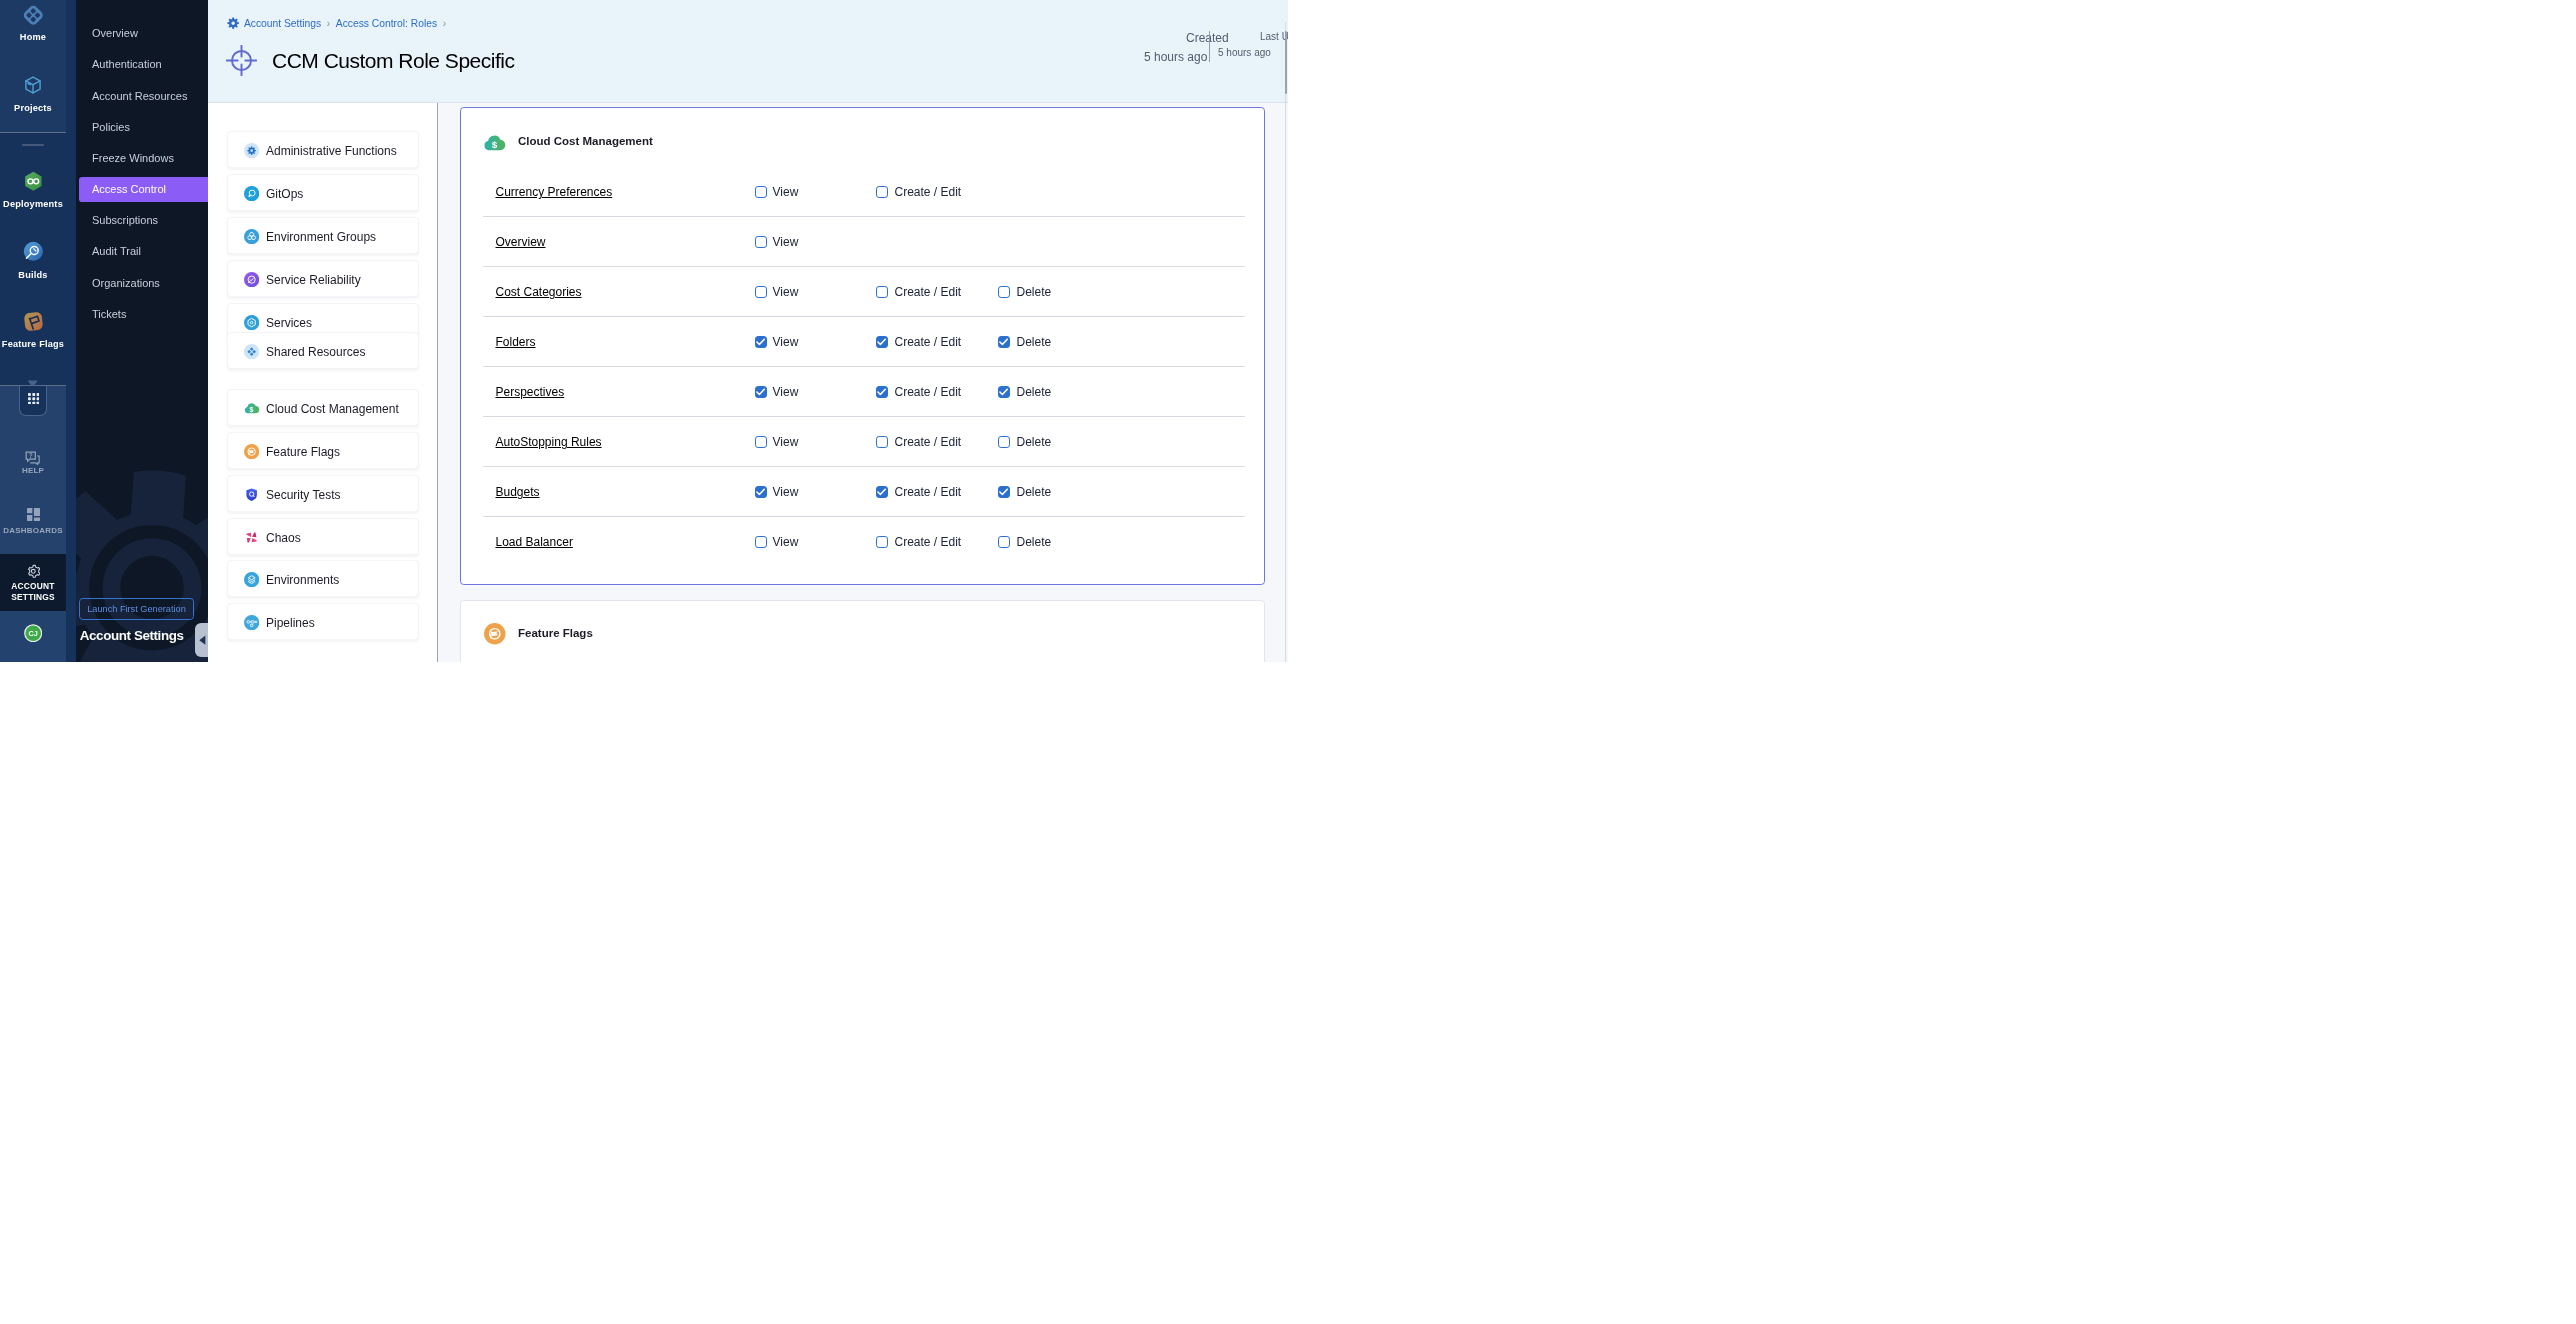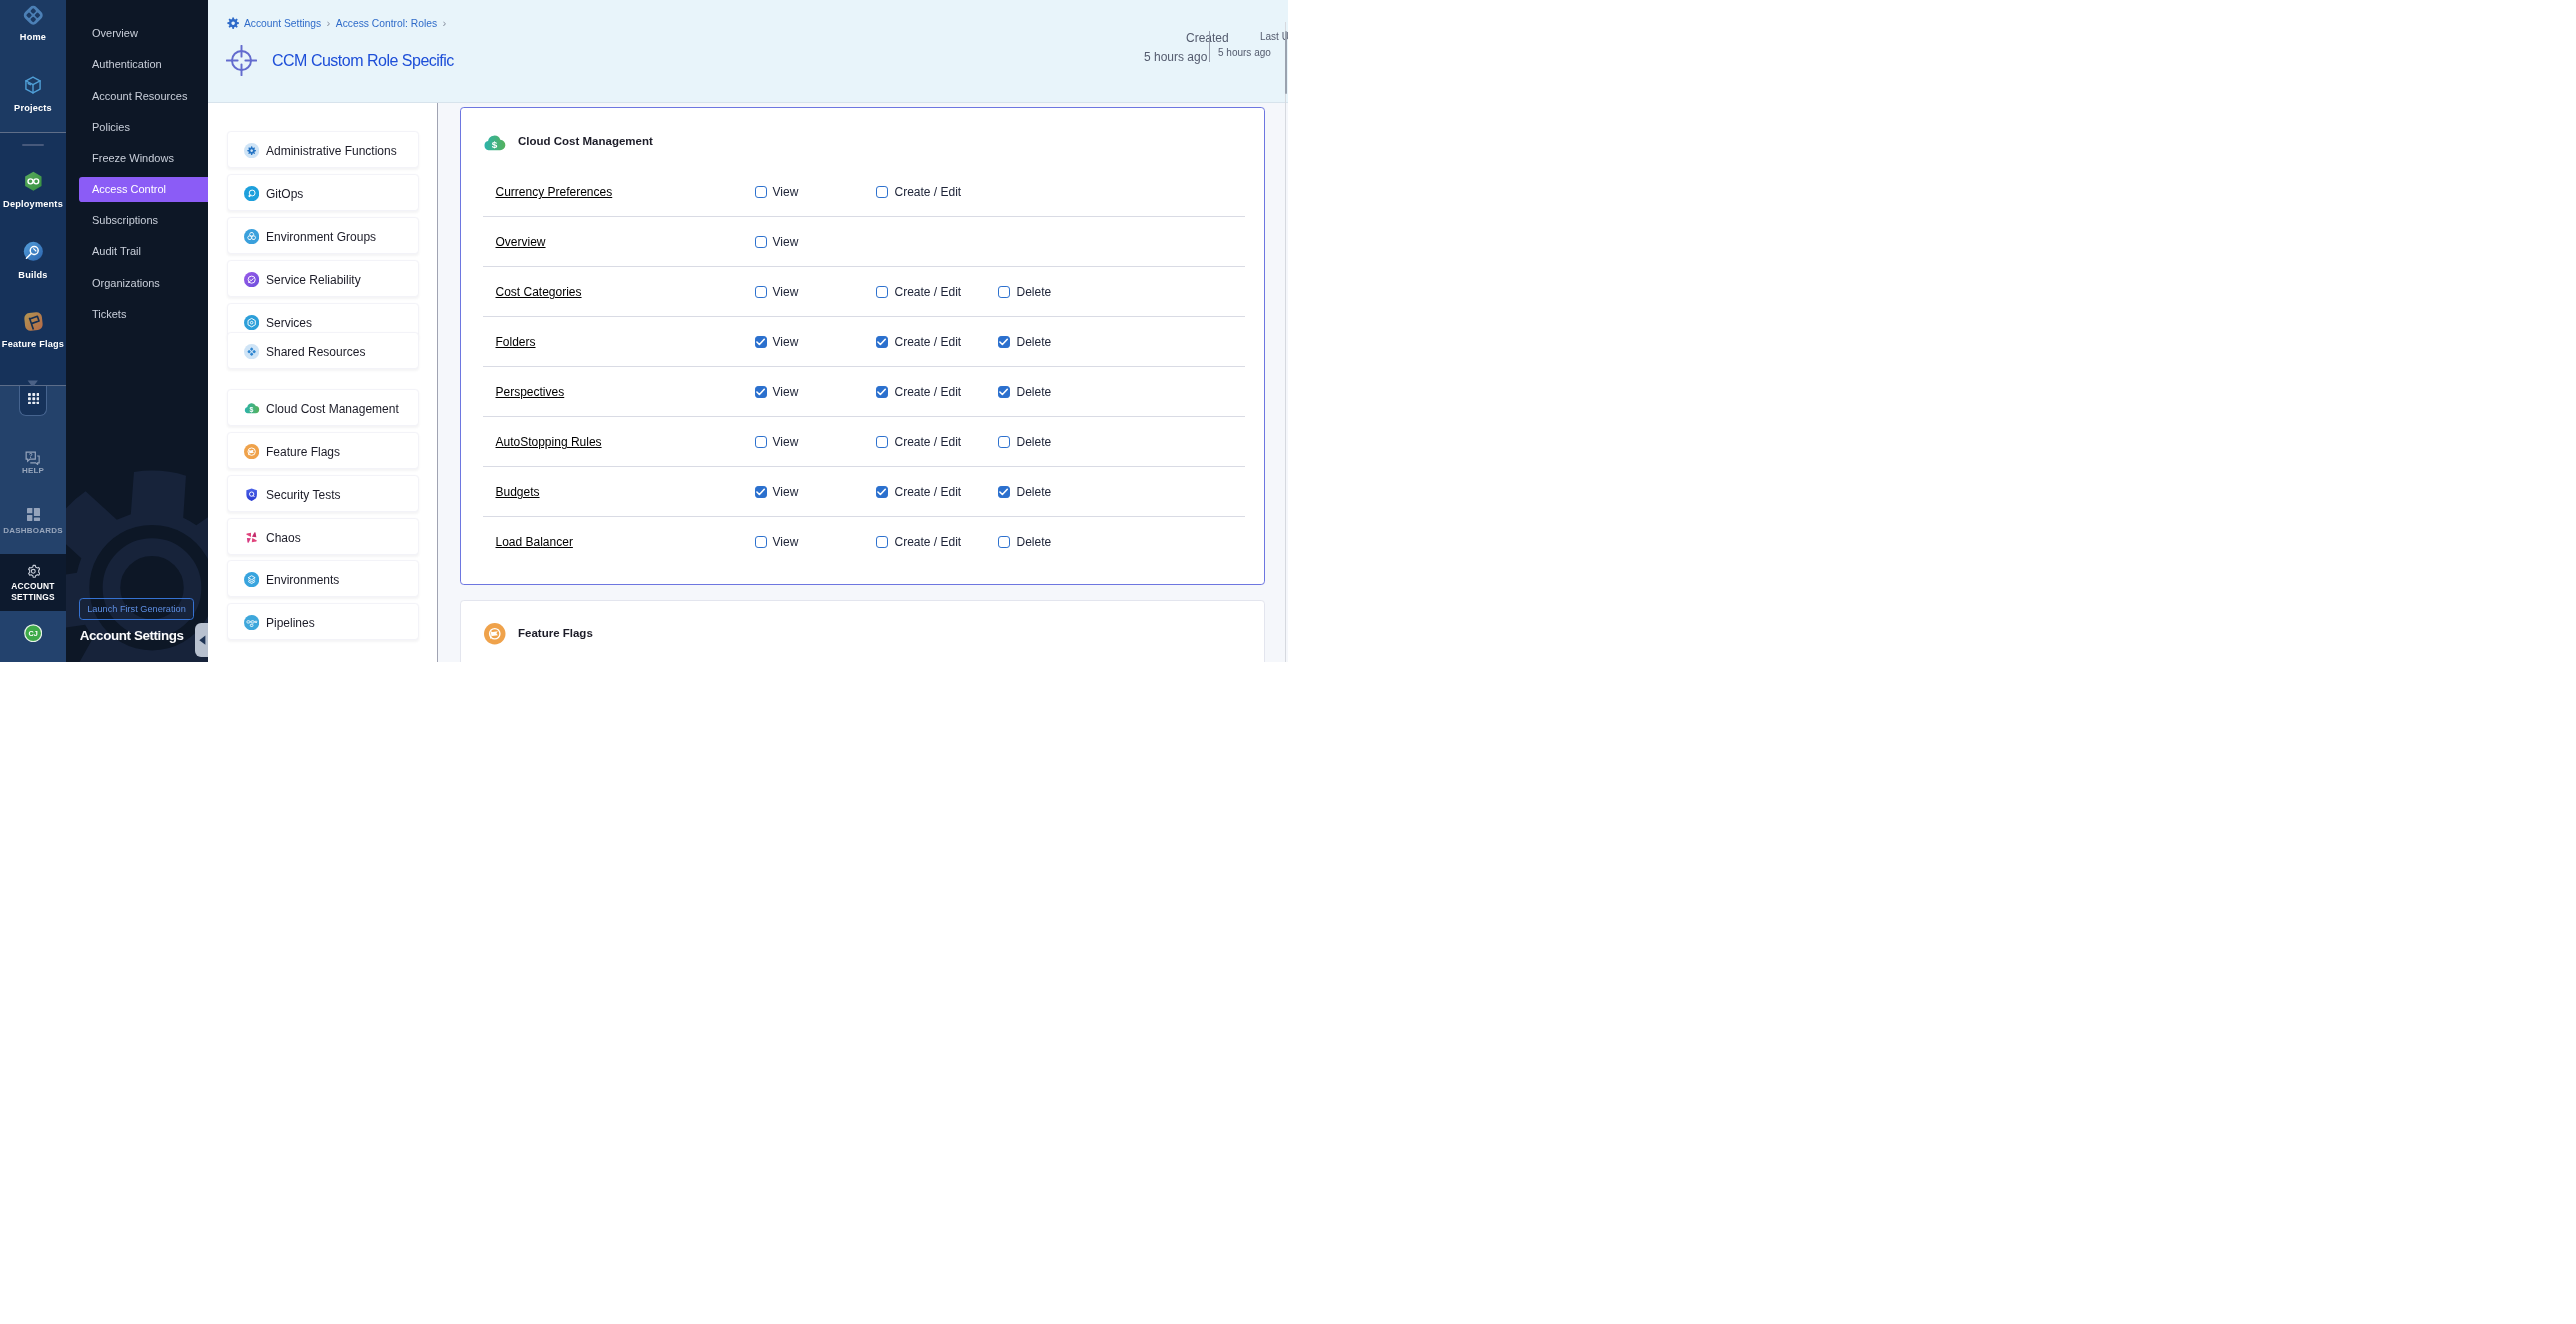--- a/index.html
+++ b/index.html
@@ -1,21 +1,21 @@
 <!DOCTYPE html>
 <html style="font-size:12.3px"><head>
 <meta charset="utf-8">
 <style>
 * { margin:0; padding:0; box-sizing:border-box; }
 html,body { width:1288px; height:662px; overflow:hidden; font-family:"Liberation Sans", sans-serif; }
 .abs { position:absolute; }
 #page { position:relative; width:1288px; height:662px; background:#ffffff; overflow:hidden; }
 
 
-#sb1 { left:0; top:0; width:66px; height:662px; background:#16325a; }
+#sb1 { left:0; top:0; width:76px; height:662px; background:#16325a; }
 #sb1 .seg1 { left:0; top:0; width:66px; height:132px; background:#1c3a63; }
 #sb1 .seg3 { left:0; top:385px; width:66px; height:169px; background:#24426b; border-top:0.8px solid #5c6d89; }
 #sb1 .seg4 { left:0; top:554px; width:66px; height:57px; background:#0d1a2e; }
 #sb1 .seg5 { left:0; top:611px; width:66px; height:51px; background:#23426d; }
 #sb1 .topline { left:0; top:132px; width:66px; height:0.8px; background:#5f6e88; }
 #sb1 .dash { left:22px; top:144px; width:21.5px; height:2.3px; background:#47597b; border-radius:1.5px; }
 .mod { position:absolute; width:66px; text-align:center; color:#ffffff; font-size:9.2px; font-weight:700; letter-spacing:0.2px; }
 .modsm { position:absolute; width:66px; text-align:center; color:#97a5bb; font-size:8px; font-weight:700; letter-spacing:0.2px; }
 .icwrap { position:absolute; left:0; width:66px; text-align:center; }
 
@@ -26,21 +26,21 @@
 #launchbtn { left:13px; top:598px; width:115px; height:22px; border:0.8px solid #3572d2; border-radius:3.8px; color:#5d8ee2; font-size:9.2px; line-height:20.7px; text-align:center; }
 #sb2title { left:13.8px; top:628px; white-space:nowrap; color:#fbfbfc; font-size:13.4px; letter-spacing:-0.4px; font-weight:700; }
 #collapsetab { left:129px; top:623px; width:17px; height:34px; background:#b8c1cf; border-radius:6.1px 0 0 6.1px; }
 #collapsetab svg { position:absolute; left:2.3px; top:10.7px; }
 
 
 #main { left:208px; top:0; width:1080px; height:662px; background:#ffffff; }
 #header { left:0; top:0; width:1080px; height:103px; background:#e8f4fa; border-bottom:0.8px solid #d7e3ec; }
 #crumbs { left:19px; top:17px; height:13px; font-size:10.3px; color:#2f6bc9; white-space:nowrap; }
 #crumbs .sep { color:#8d96a5; padding:0 5.4px; font-size:11.5px; }
-#title { left:64px; top:51px; font-size:16px; line-height:20px; font-weight:500; color:#1d4ed8; letter-spacing:-0.5px; }
+#title { left:64px; top:51px; font-size:21px; line-height:20px; font-weight:500; color:#000000; letter-spacing:-0.5px; }
 #meta { left:936px; top:31px; font-size:12px; color:#545b6e; white-space:nowrap; }
 #meta .lab, #meta2 .lab { margin-bottom:5.4px;margin-left:42px; }
 #metasep { left:1001px; top:31px; width:0.8px; height:31px; background:#959cab; }
 #meta2 { left:1010px; top:31px; font-size:10px; color:#545b6e; white-space:nowrap; }
 
 #leftcol { left:0; top:103px; width:229px; height:559px; background:#ffffff; }
 #coldiv { left:229px; top:103px; width:0.8px; height:559px; background:#a0a3b2; }
 #rightcol { left:230px; top:103px; width:850px; height:559px; background:#f5f7fb; }
 
 

